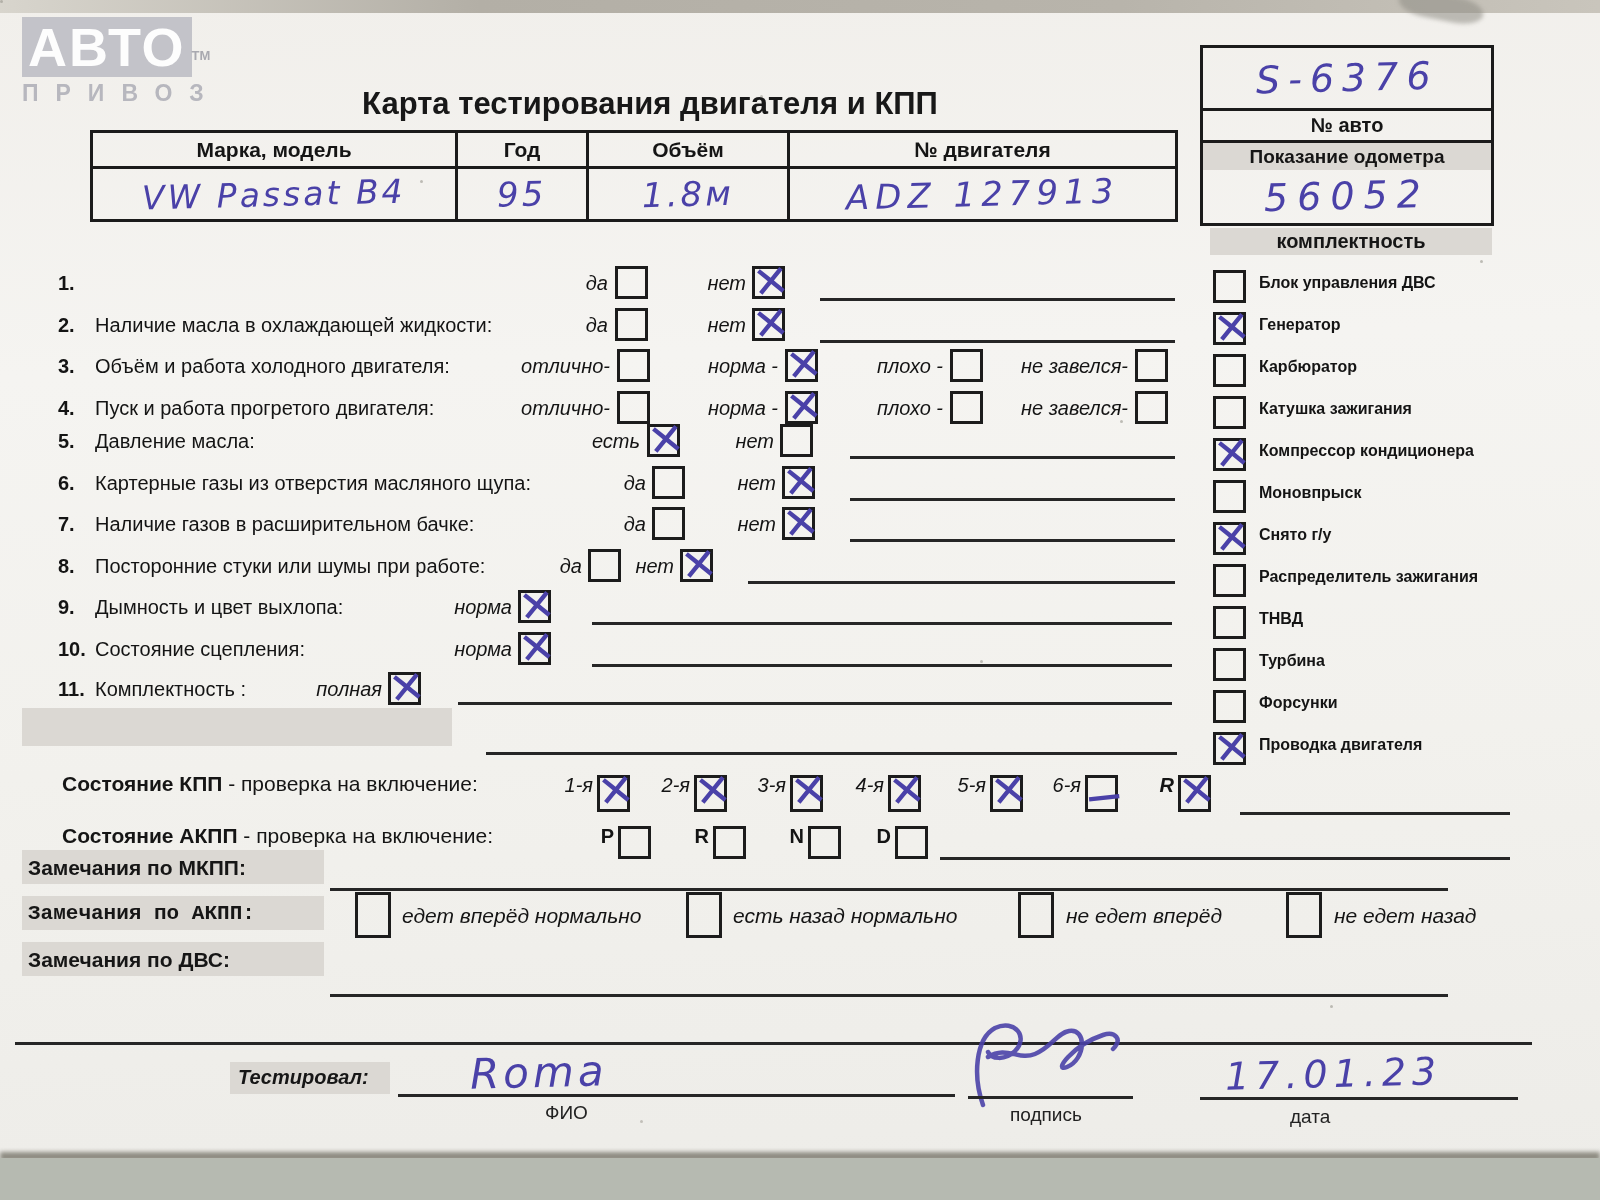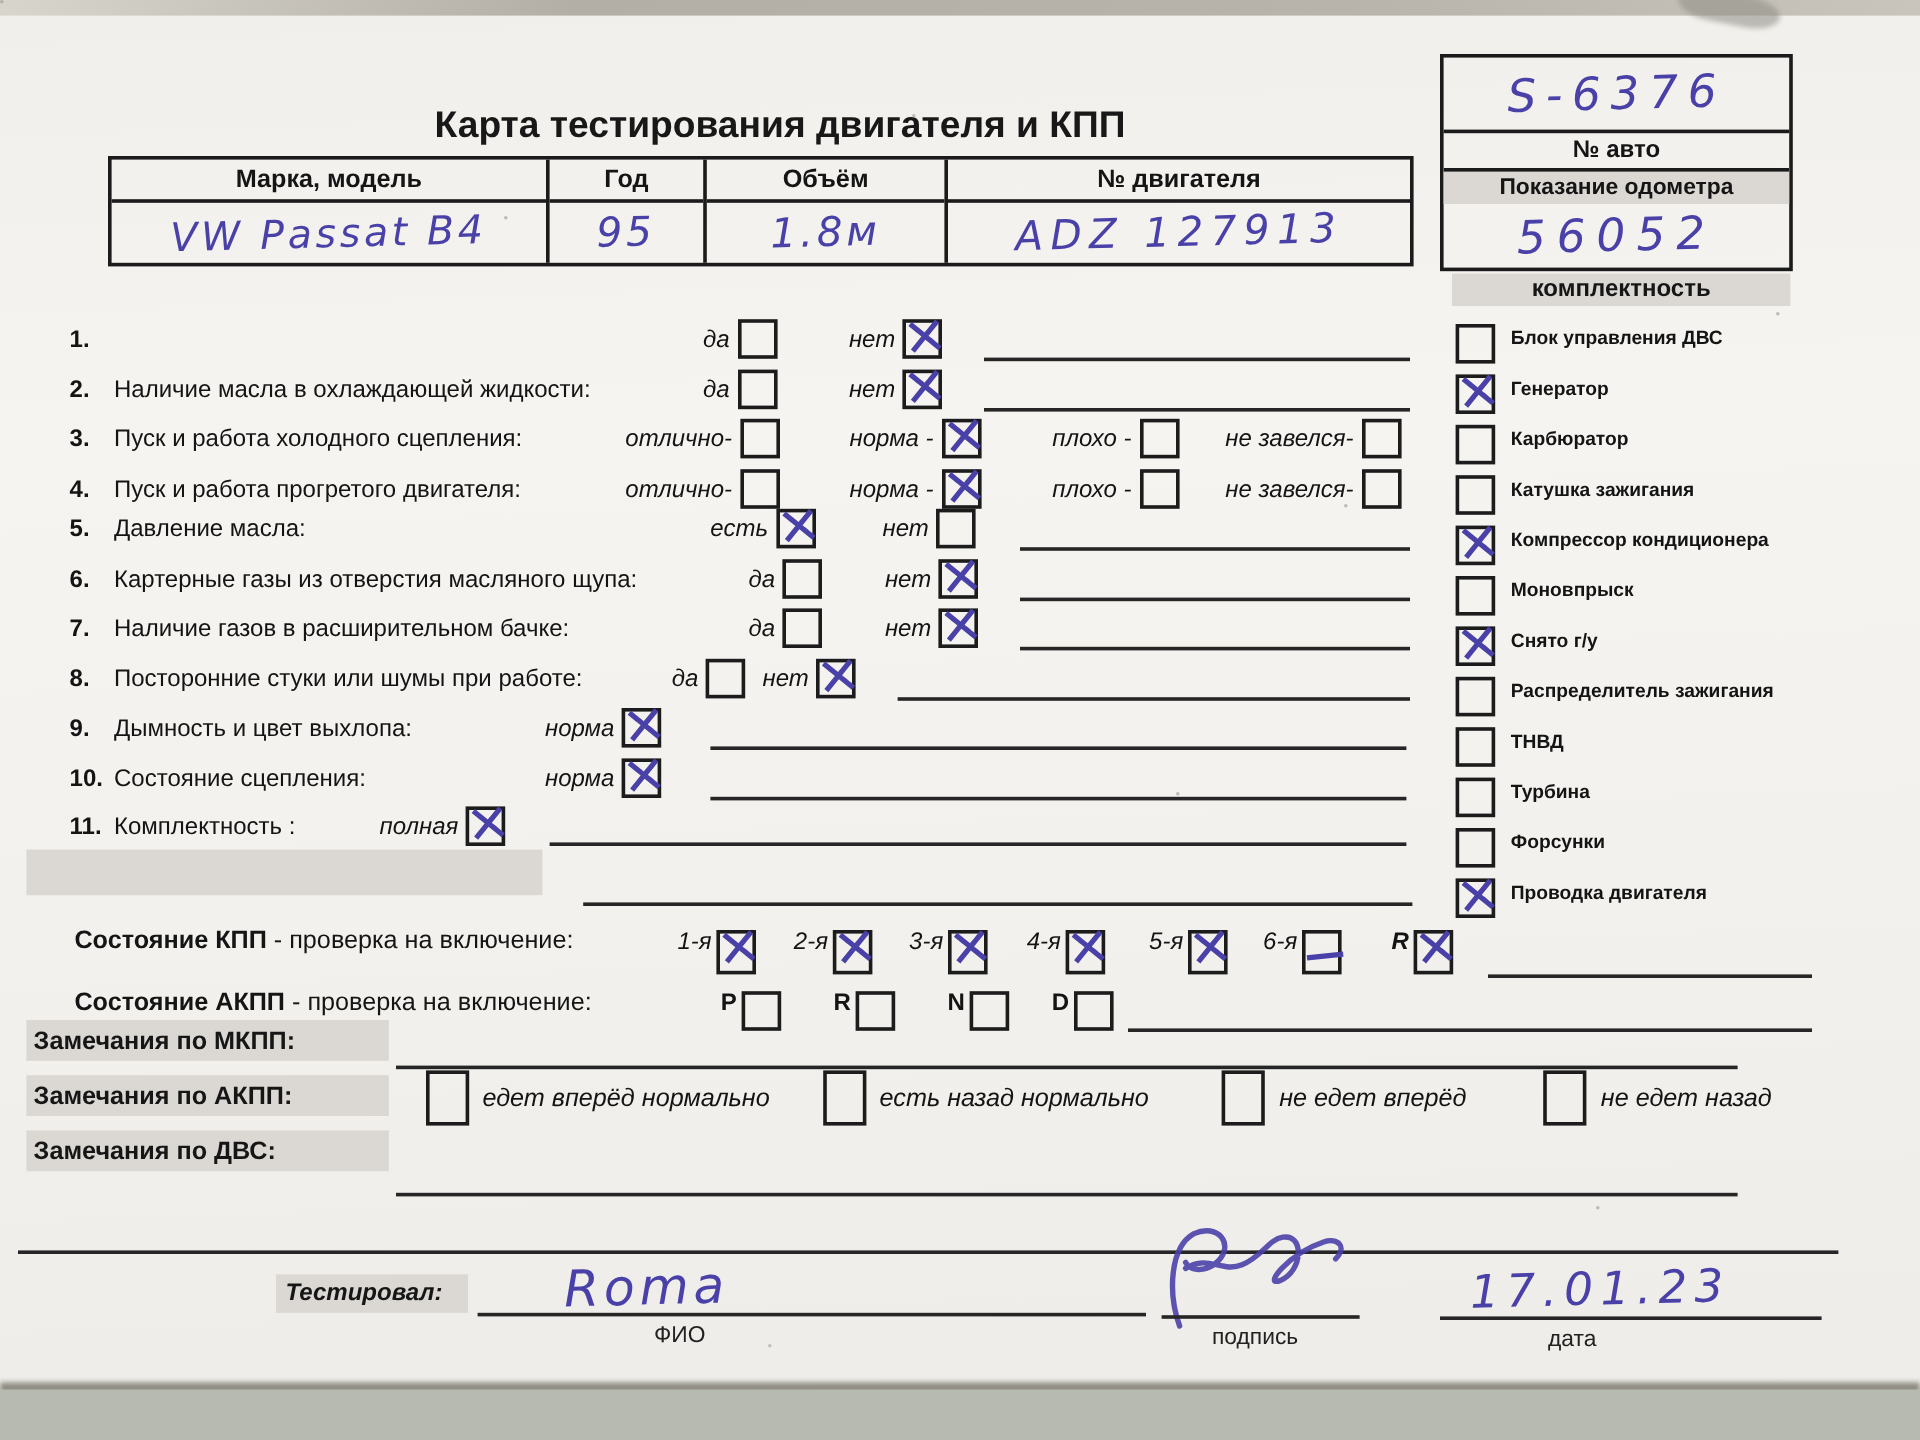--- a/index.html
+++ b/index.html
@@ -59,20 +59,24 @@
 </style>
 </head>
 <body>
 
 <div class="canvas">
 
   <div class="p topstrip"></div>
   <div class="p cornersmudge"></div>
   <div class="p noise"></div>
 
+  <div class="p" style="left:22px;top:18px;">
+    <div><span class="logo-name">АВТО</span><sup class="logo-tm">ТМ</sup></div>
+    <div class="logo-sub" style="margin-top:4px;">ПРИВОЗ</div>
+  </div>
 
   <div class="p title" style="left:290px;top:70px;width:720px;">Карта тестирования двигателя и КПП</div>
 
   <div class="p ibox" style="left:1200px;top:45px;width:288px;">
     <div class="row" style="height:60px;">
       <span class="hw" style="display:inline-block;font-size:38px;letter-spacing:8px;margin-top:8px;">S-6376</span>
     </div>
     <div class="row blbl" style="height:29px;line-height:29px;">№ авто</div>
     <div class="row blbl hl" style="height:27px;line-height:27px;font-size:19px;">Показание одометра</div>
     <div class="row" style="height:53px;border-top:none;">
@@ -175,21 +179,21 @@
   <div class="p cb" style="left:615px;top:308px;">
       <span class="mk"></span>
     </div>
   <div class="p il" style="left:672px;top:314px;width:74px;">нет</div>
   <div class="p cb" style="left:752px;top:308px;">
       <span class="mk">✕</span>
     </div>
   <div class="p ln" style="left:820px;top:340px;width:355px;"></div>
 
   <div class="p num" style="left:58px;top:355px;">3.</div>
-  <div class="p itxt" style="left:95px;top:355px;">Пуск и работа холодного сцепления:</div>
+  <div class="p itxt" style="left:95px;top:355px;">Объём и работа холодного двигателя:</div>
   <div class="p il" style="left:480px;top:355px;width:130px;">отлично-</div>
   <div class="p cb" style="left:617px;top:349px;">
       <span class="mk"></span>
     </div>
   <div class="p il" style="left:700px;top:355px;width:78px;">норма -</div>
   <div class="p cb" style="left:785px;top:349px;">
       <span class="mk">✕</span>
     </div>
   <div class="p il" style="left:865px;top:355px;width:78px;">плохо -</div>
   <div class="p cb" style="left:950px;top:349px;">
@@ -348,21 +352,21 @@
   <div class="p cb" style="left:895px;top:826px;">
       <span class="mk"></span>
     </div>
   <div class="p ln" style="left:940px;top:857px;width:570px;"></div>
 
   <div class="p hl" style="left:22px;top:850px;width:302px;height:34px;"></div>
   <div class="p sec" style="left:28px;top:856px;font-size:21px;">Замечания по МКПП:</div>
   <div class="p ln" style="left:330px;top:888px;width:1118px;"></div>
 
   <div class="p hl" style="left:22px;top:896px;width:302px;height:34px;"></div>
-  <div class="p sec" style="left:28px;top:902px;font-size:21px;">Замечания по АКПП:</div>
+  <div class="p sec" style="left:28px;top:902px;font-size:21px;font-family:Liberation Mono, monospace;">Замечания по АКПП:</div>
   <div class="p cbb" style="left:355px;top:892px;">
       <span class="mk"></span>
     </div>
   <div class="p il" style="left:402px;top:904px;width:auto;font-size:21px;">едет вперёд нормально</div>
   <div class="p cbb" style="left:686px;top:892px;">
       <span class="mk"></span>
     </div>
   <div class="p il" style="left:733px;top:904px;width:auto;font-size:21px;">есть назад нормально</div>
   <div class="p cbb" style="left:1018px;top:892px;">
       <span class="mk"></span>

